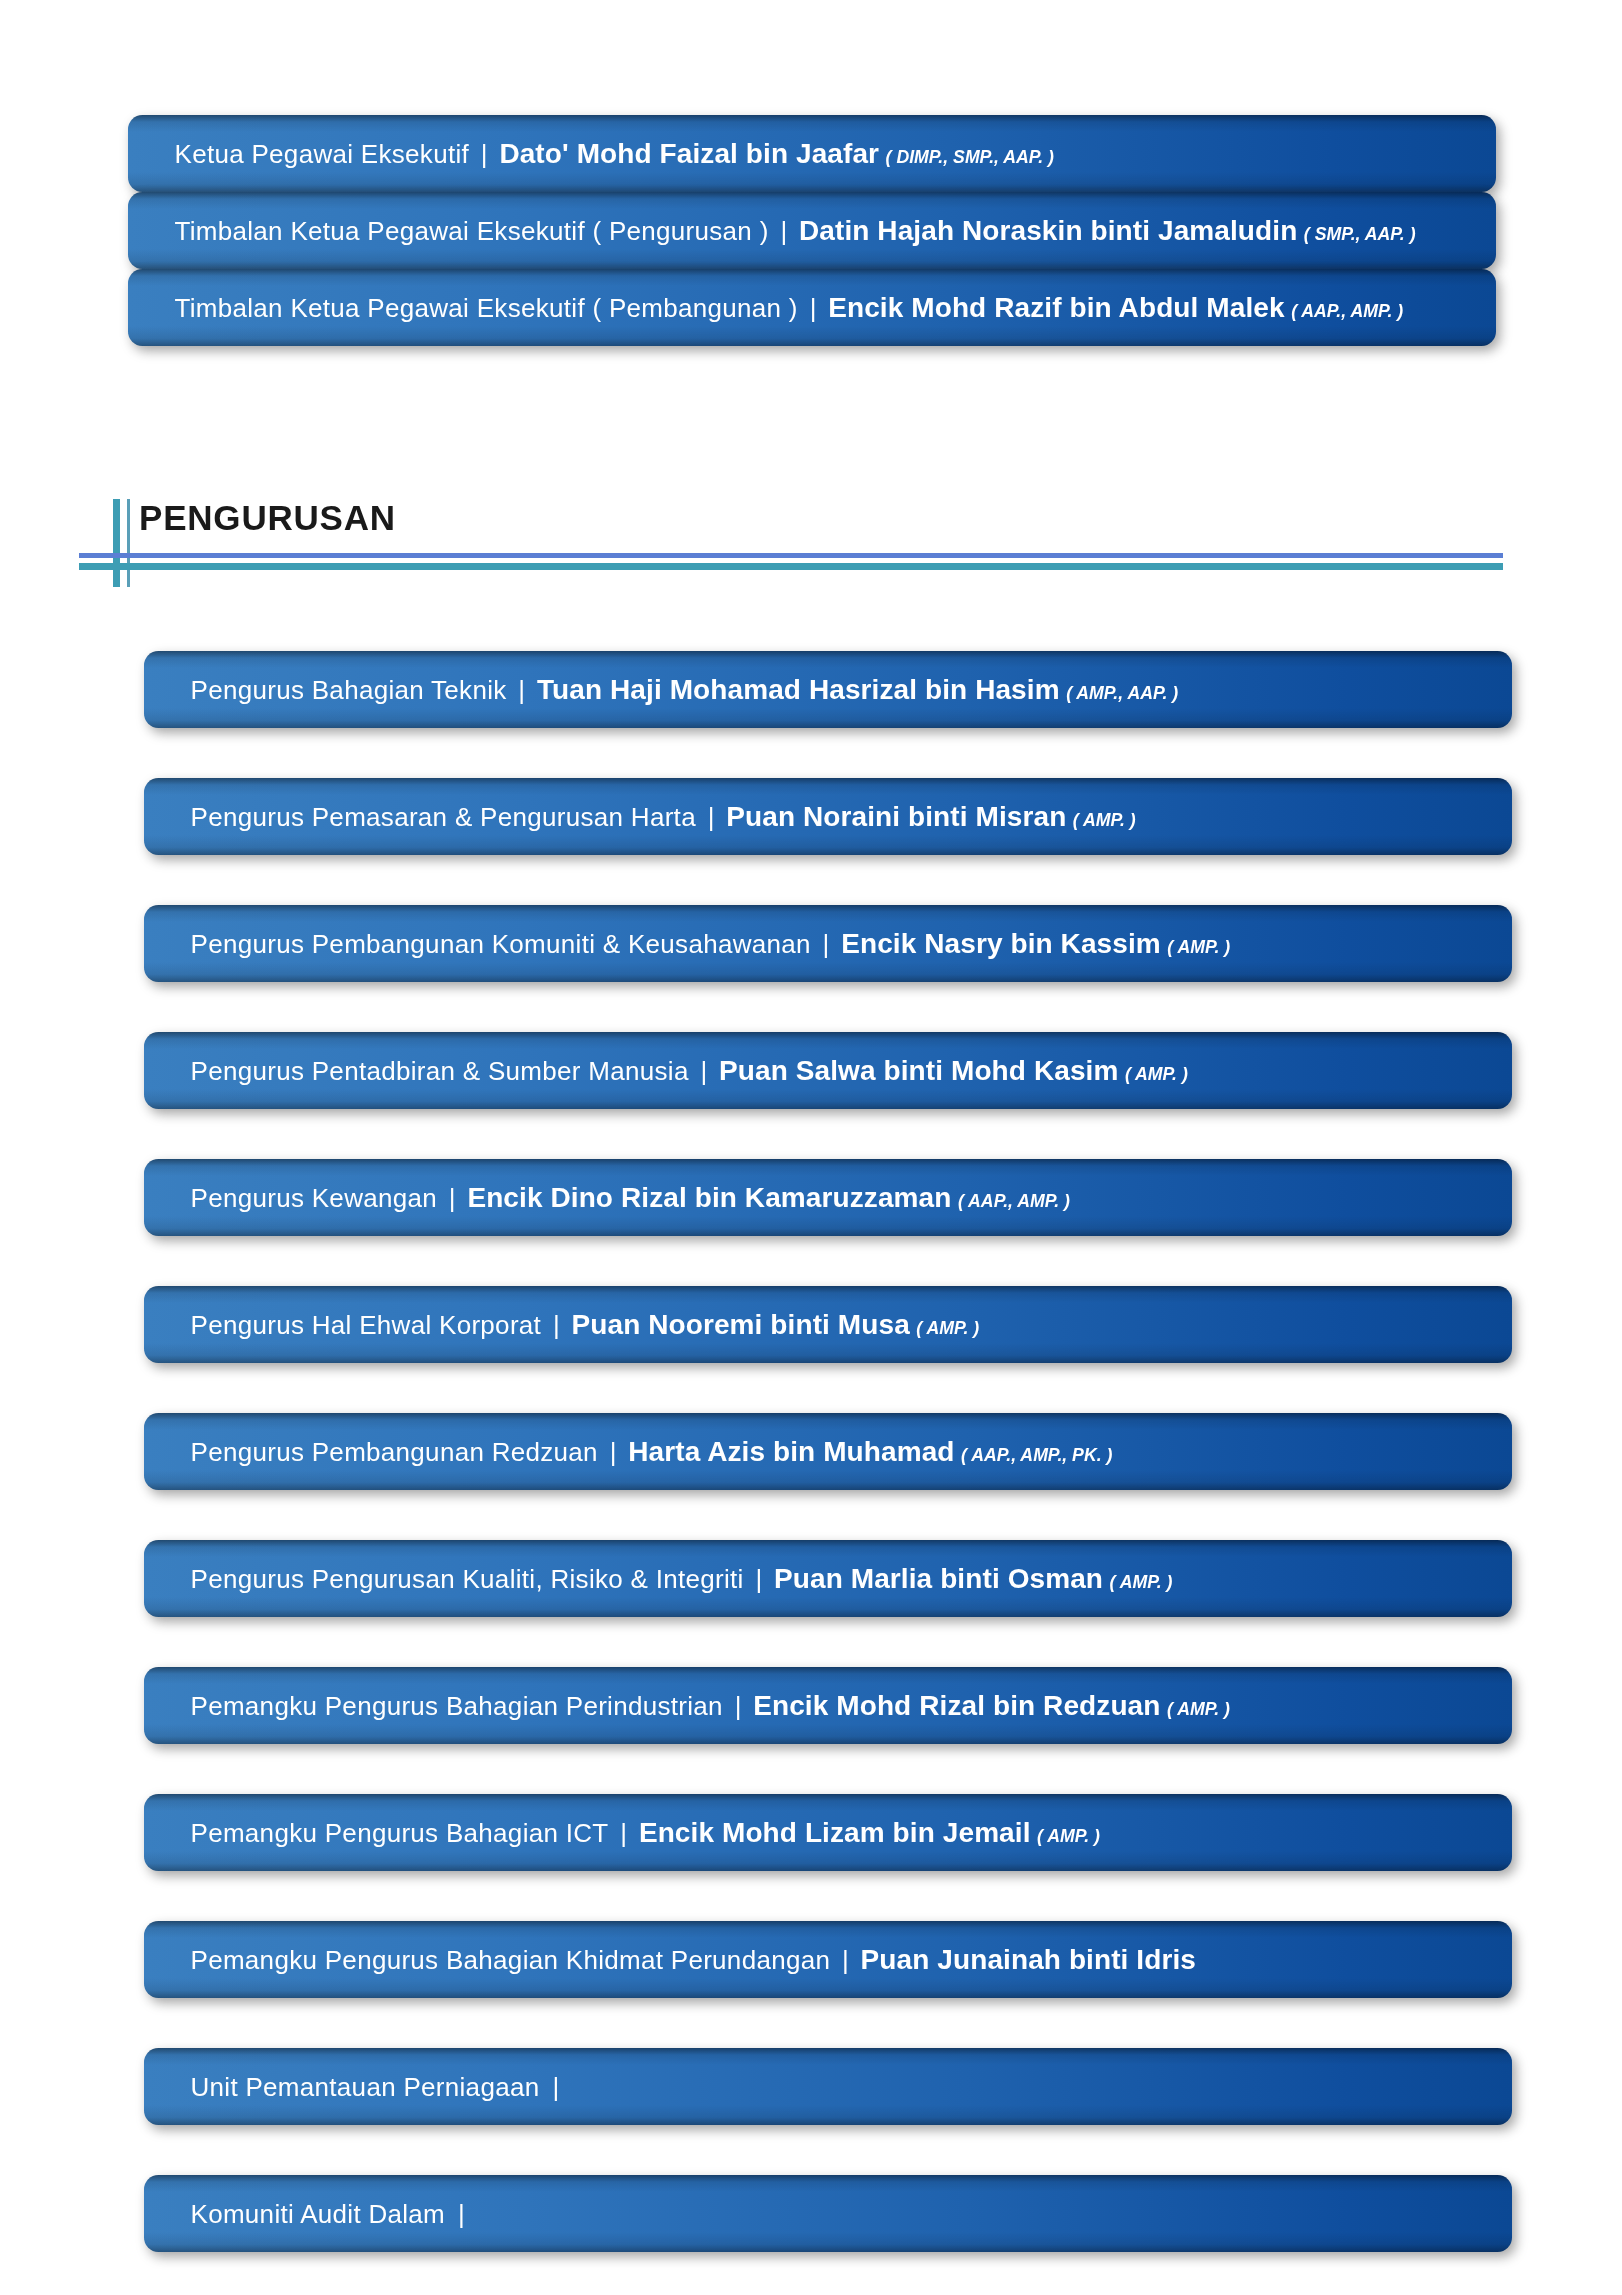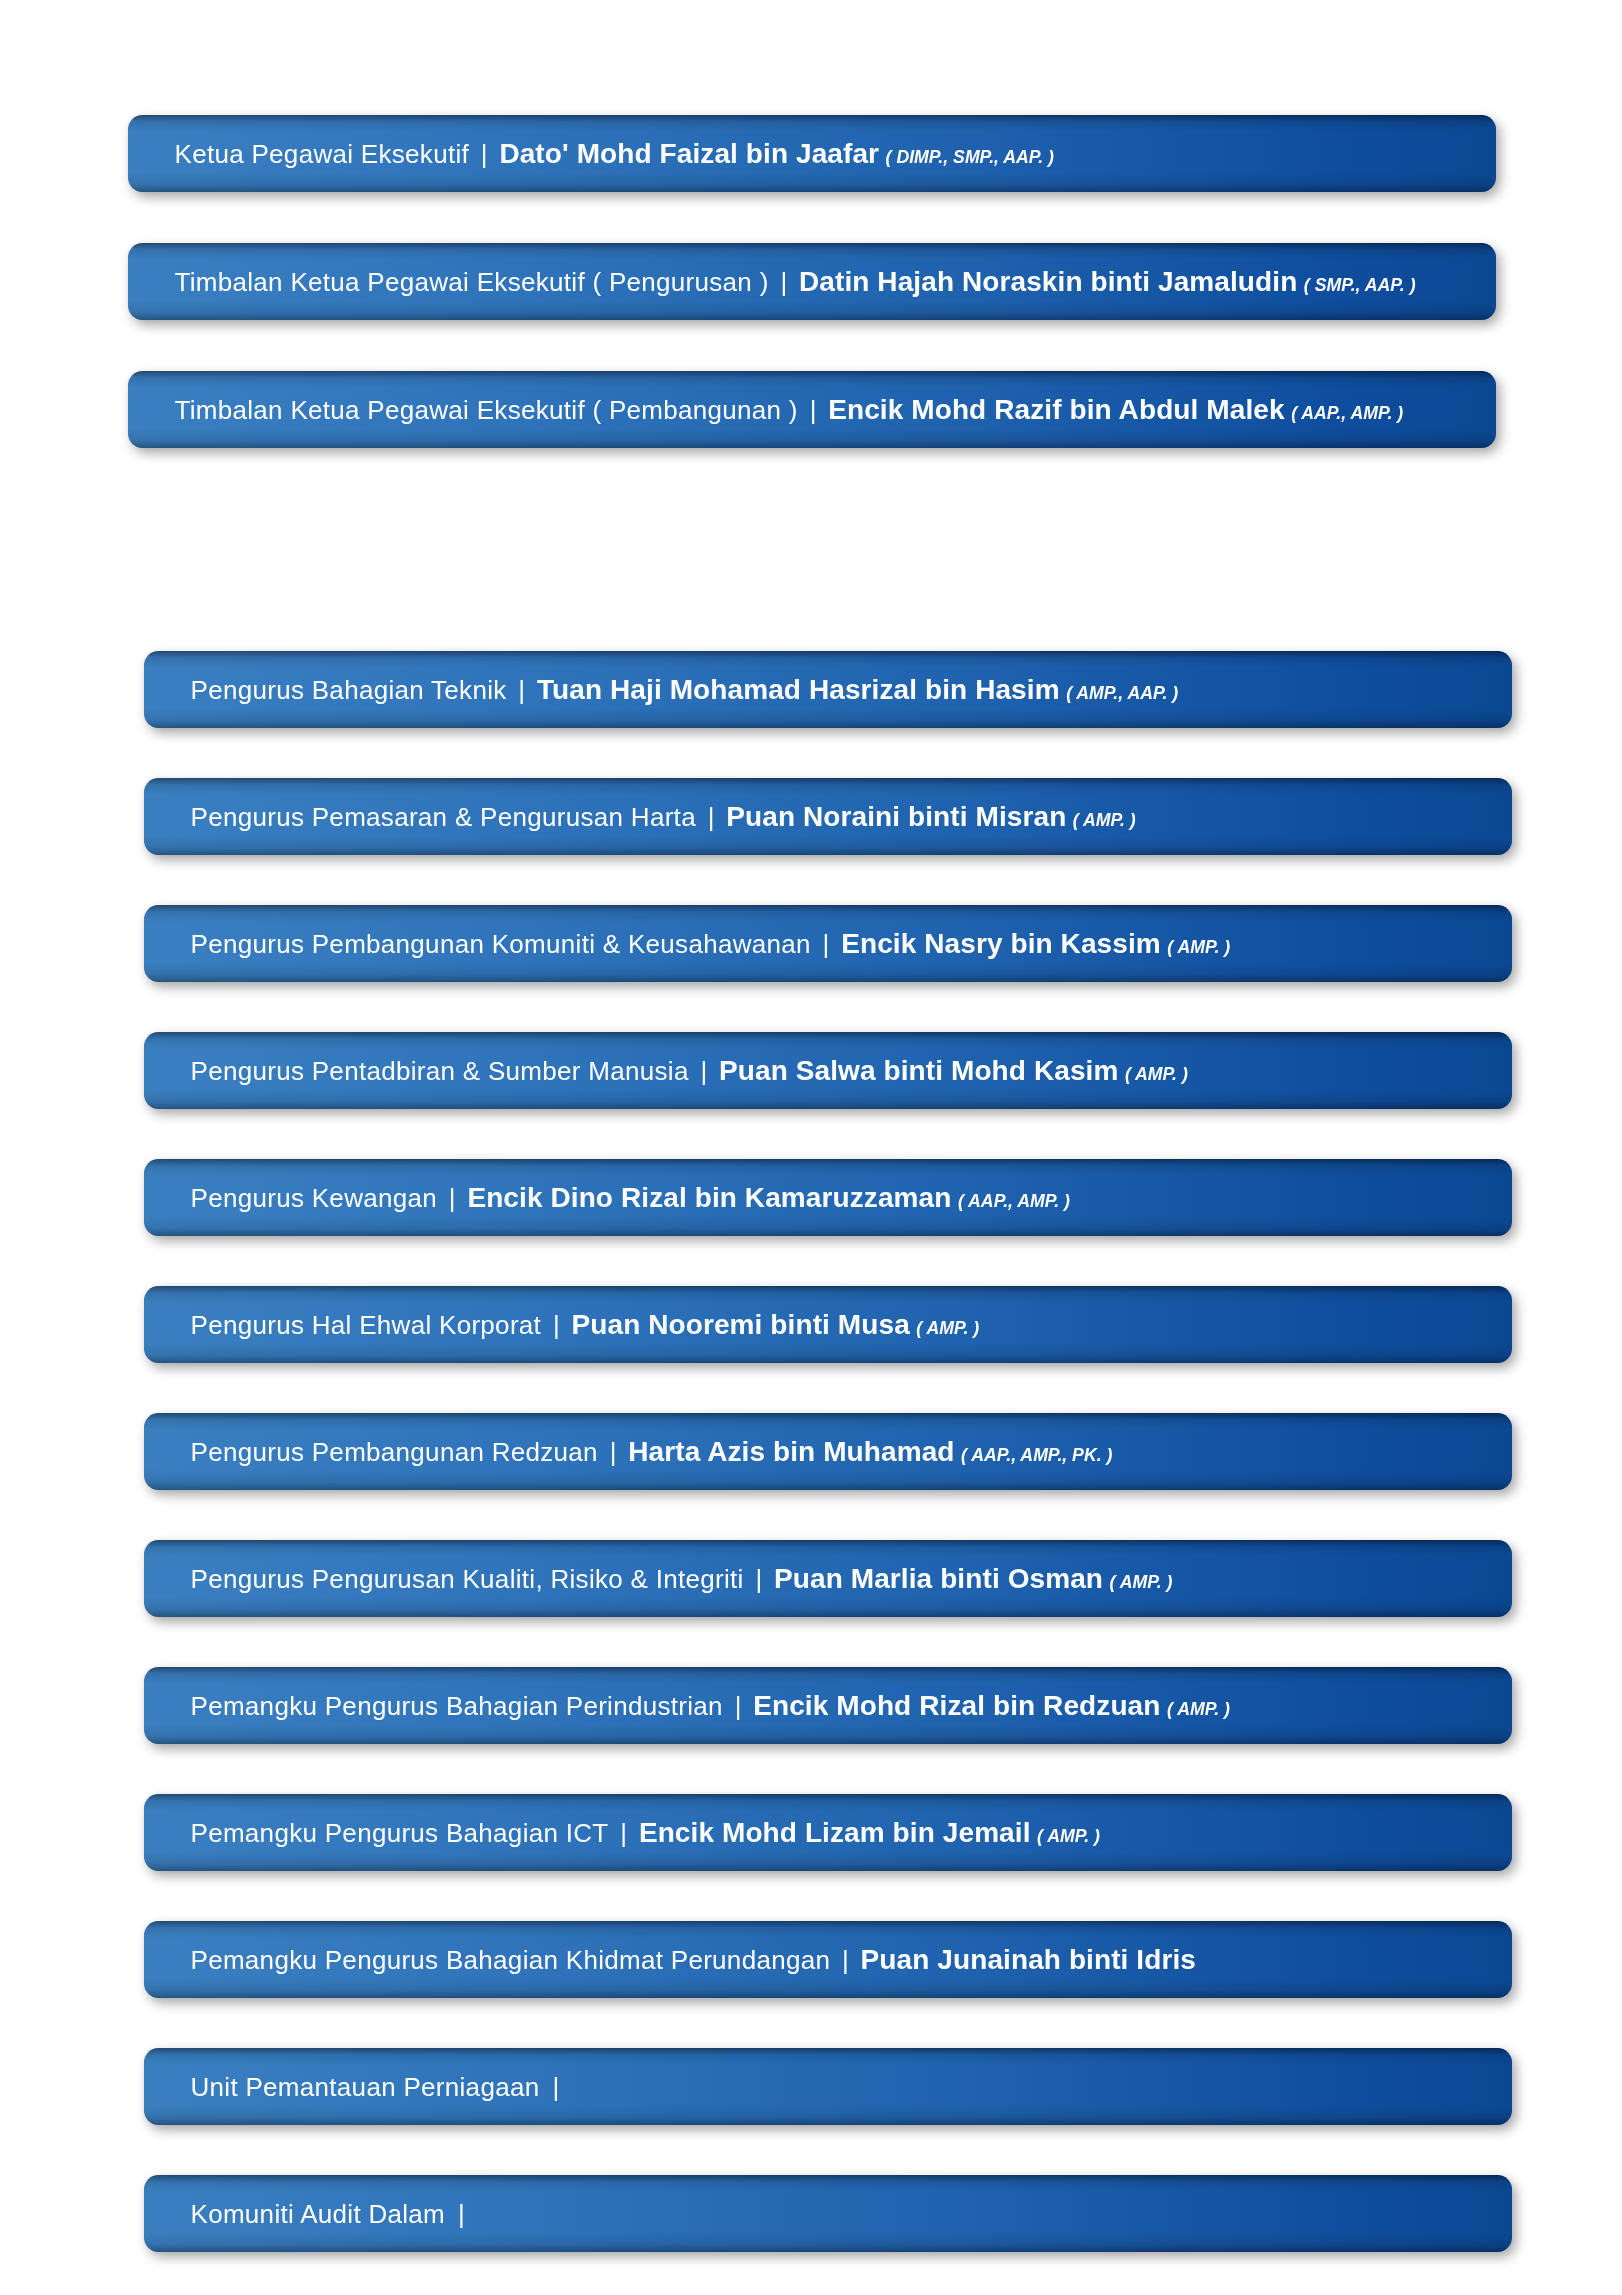--- a/index.html
+++ b/index.html
@@ -92,21 +92,21 @@
     padding-right: 0;
   }
 
   
   #leadership {
     position: absolute;
     top: 115px;
     left: 0;
     width: 1623px;
   }
-  #leadership .bar { margin-bottom: 51px; }
+  #leadership .bar { }
 
   
   #section-heading {
     position: absolute;
     top: 492px;
     left: 0;
     width: 1623px;
     height: 105px;
   }
   .sec-rule-blue {
@@ -188,20 +188,27 @@
       <div class="bar">
         <div class="row-text">
           <span class="position">Timbalan Ketua Pegawai Eksekutif ( Pembangunan )</span>
           <span class="sep">|</span>
           <span class="person">Encik Mohd Razif bin Abdul Malek</span>
           <span class="honours">( AAP., AMP. )</span>
         </div>
       </div>
     </div>
 
+  <div id="section-heading">
+    <div class="sec-vbar-thick"></div>
+    <div class="sec-vbar-thin"></div>
+    <div class="sec-rule-blue"></div>
+    <div class="sec-rule-teal"></div>
+    <div class="sec-title">PENGURUSAN</div>
+  </div>
 
   <div id="management">
       <div class="bar">
         <div class="row-text">
           <span class="position">Pengurus Bahagian Teknik</span>
           <span class="sep">|</span>
           <span class="person">Tuan Haji Mohamad Hasrizal bin Hasim</span>
           <span class="honours">( AMP., AAP. )</span>
         </div>
       </div>

